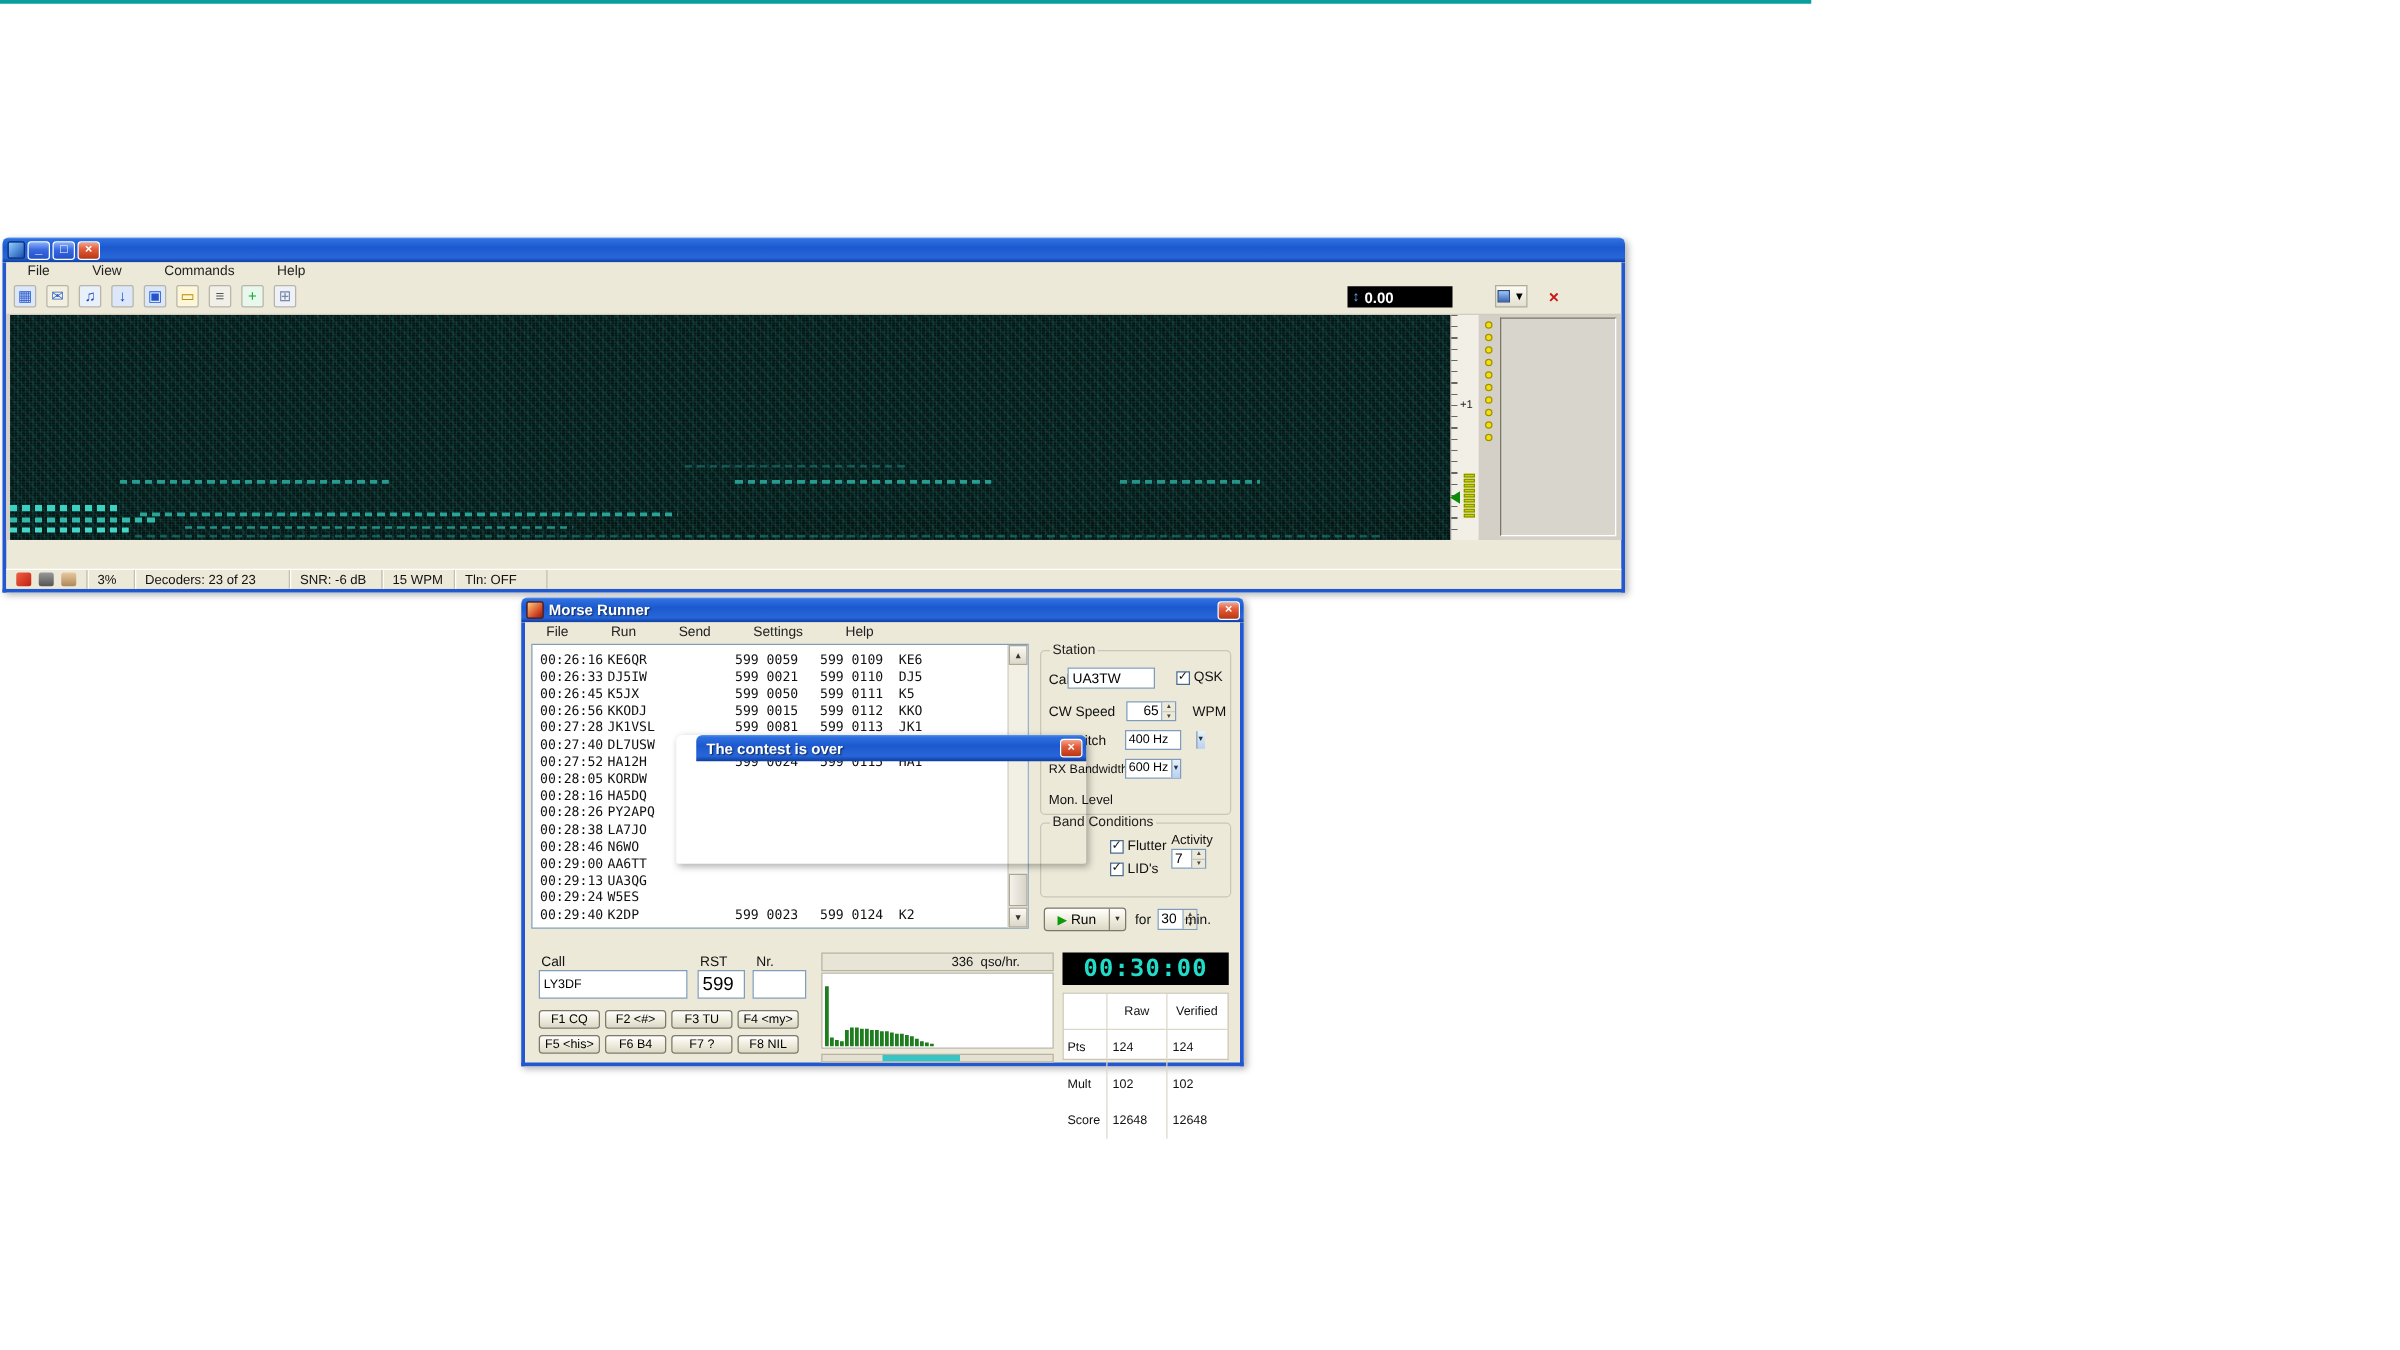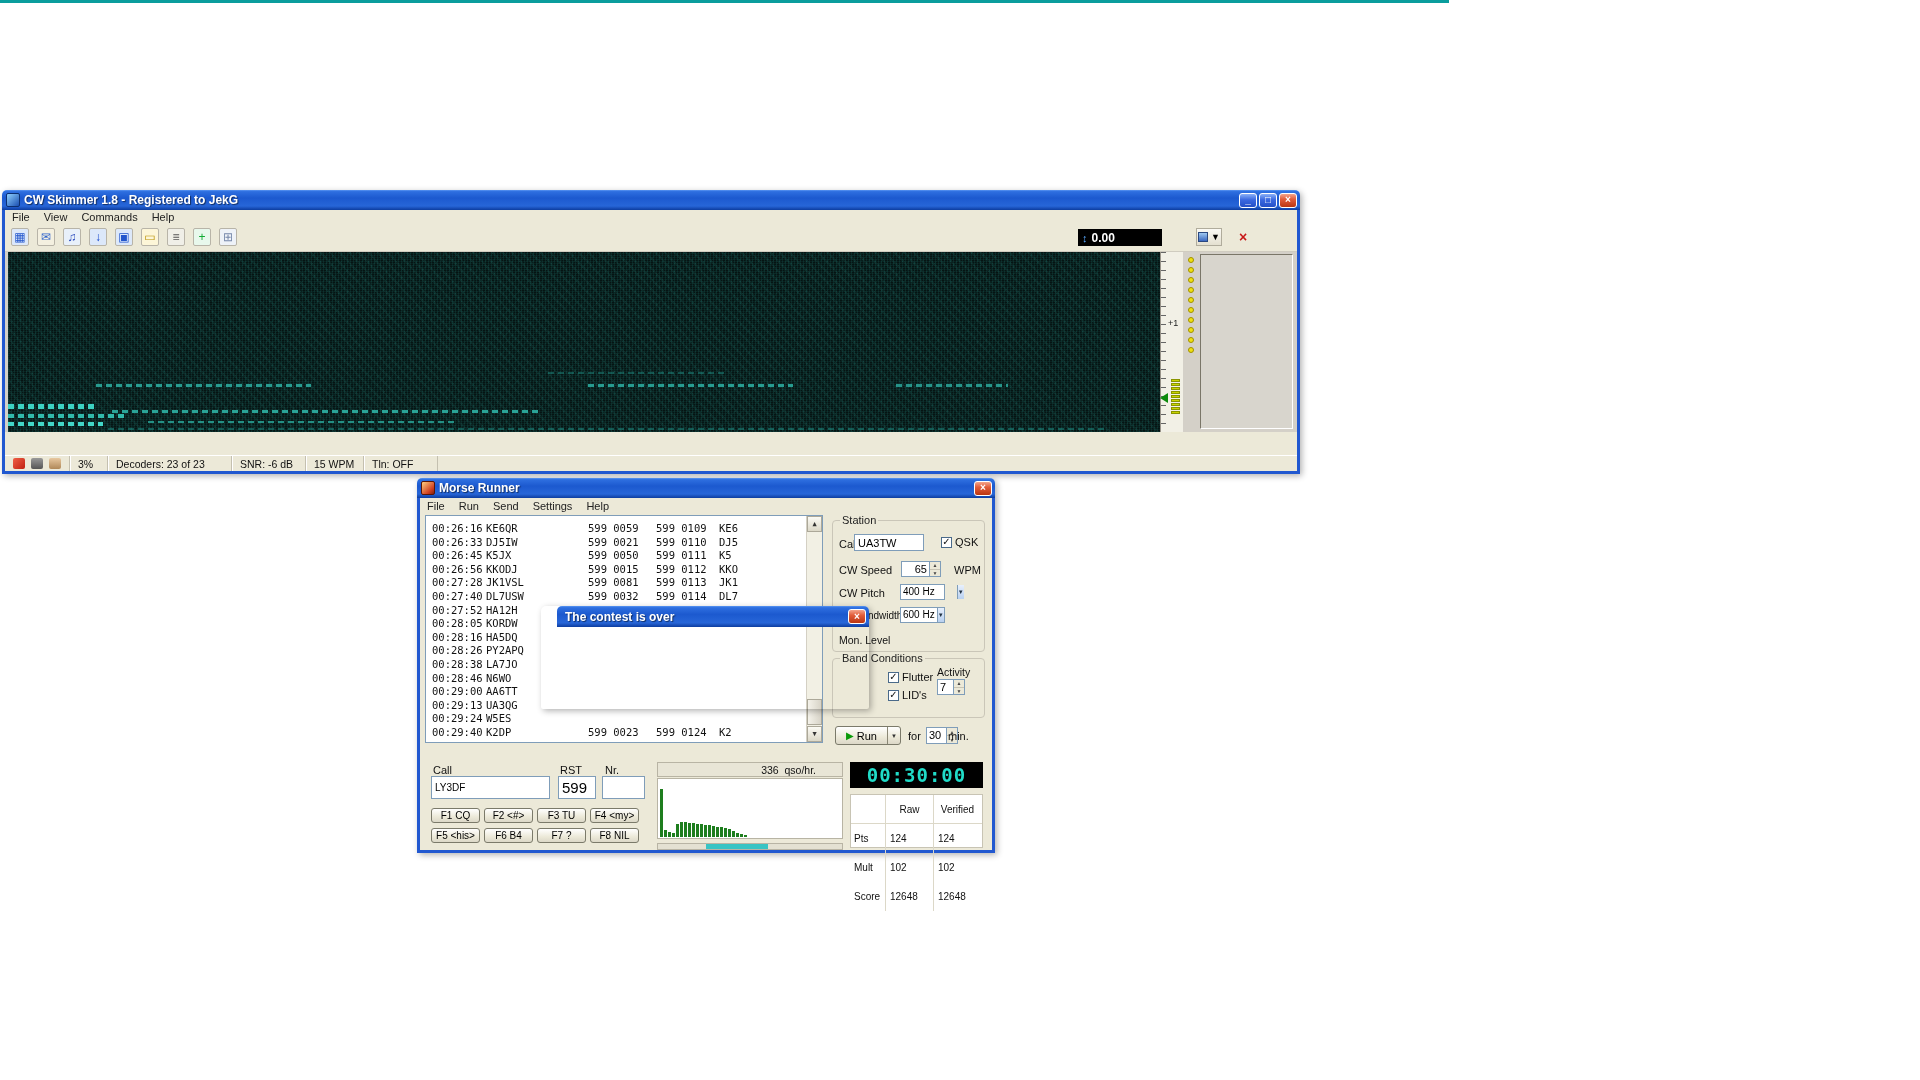--- a/index.html
+++ b/index.html
@@ -21,21 +21,21 @@
   .cap-btns{display:flex;align-items:center;}
   .cap-btn{width:18px;height:15px;margin-left:2px;border:1px solid #fff;border-radius:3px;display:flex;
     align-items:center;justify-content:center;font-size:10px;line-height:1;color:#fff;font-weight:bold;}
   .btn-minmax{background:linear-gradient(180deg,#8ab0f8,#3a68e0 45%,#2450c8);}
   .btn-close{background:linear-gradient(180deg,#f4a58c,#e25d3b 40%,#ba3511);}
   .xp-body{position:absolute;left:0;right:0;top:20px;bottom:0;background:#ece9d8;
     border:3px solid #2158d0;border-top:none;}
 
   .menubar{position:absolute;left:0;top:0;width:100%;height:14px;display:flex;align-items:center;
     font-size:11px;background:#ece9d8;color:#222;}
-  .menu-item{padding:0 7px;}
+  .menu-item{padding:0 17px;}
 
   
   #skimmer{left:2px;top:190px;width:1298px;height:284px;z-index:10;}
   .sk-toolbar{position:absolute;left:0;top:14px;width:100%;height:28px;background:#ece9d8;border-bottom:1px solid #d0ccc0;}
   .tb-icons{position:absolute;left:6px;top:4px;display:flex;gap:8px;}
   .tb-icon{width:18px;height:18px;border:1px solid #b8b4a8;border-radius:2px;font-size:12px;
     display:flex;align-items:center;justify-content:center;}
   .freq-box{position:absolute;left:1073px;top:5px;width:84px;height:17px;background:#000;color:#fff;
     font-size:12px;font-weight:bold;display:flex;align-items:center;padding:0 4px;gap:4px;}
   .updown{color:#58a8ff;font-size:11px;font-weight:normal;}
@@ -165,38 +165,37 @@
   .en-call{left:11px;top:263px;width:119px;height:23px;font-size:10px;}
   .en-rst-label{left:140px;top:251px;}
   .en-rst{left:138px;top:263px;width:38px;height:23px;font-size:15px;}
   .en-nr-label{left:185px;top:251px;}
   .en-nr{left:182px;top:263px;width:43px;height:23px;font-size:15px;}
   .fk{width:49px;height:15px;}
   .fk1{left:11px;top:295px;}.fk2{left:64px;top:295px;}.fk3{left:117px;top:295px;}.fk4{left:170px;top:295px;}
   .fk5{left:11px;top:315px;}.fk6{left:64px;top:315px;}.fk7{left:117px;top:315px;}.fk8{left:170px;top:315px;}
 
   
-  #dialog{left:541px;top:606px;width:328px;height:103px;z-index:30;padding-left:16px;}
+  #dialog{left:541px;top:588px;width:328px;height:103px;z-index:30;padding-left:16px;}
   #dialog .titlebar{height:21px;}
   #dialog .xp-body{top:21px;}
   .dlg-prompt{left:13px;top:7px;font-size:11px;}
   .dlg-field{left:10px;top:21px;width:304px;height:17px;font-size:11px;}
   .dlg-btn1{left:145px;top:48px;width:92px;height:18px;}
   .dlg-btn2{left:247px;top:48px;width:52px;height:18px;}
 </style>
 </head>
 <body>
 
 <div id="root">
   <div class="topline"></div>
 
   <div id="skimmer" class="xp-window">
     <div class="titlebar">
       <span class="app-icon sk-appicon"></span>
-      <span class="title-text">CW Skimmer 1.8 - Registered to JekG</span>
       <span class="cap-btns">
         <span class="cap-btn btn-minmax">_</span>
         <span class="cap-btn btn-minmax">□</span>
         <span class="cap-btn btn-close">×</span>
       </span>
     </div>
     <div class="xp-body">
       <div class="menubar">
         <span class="menu-item">File</span>
         <span class="menu-item">View</span>

